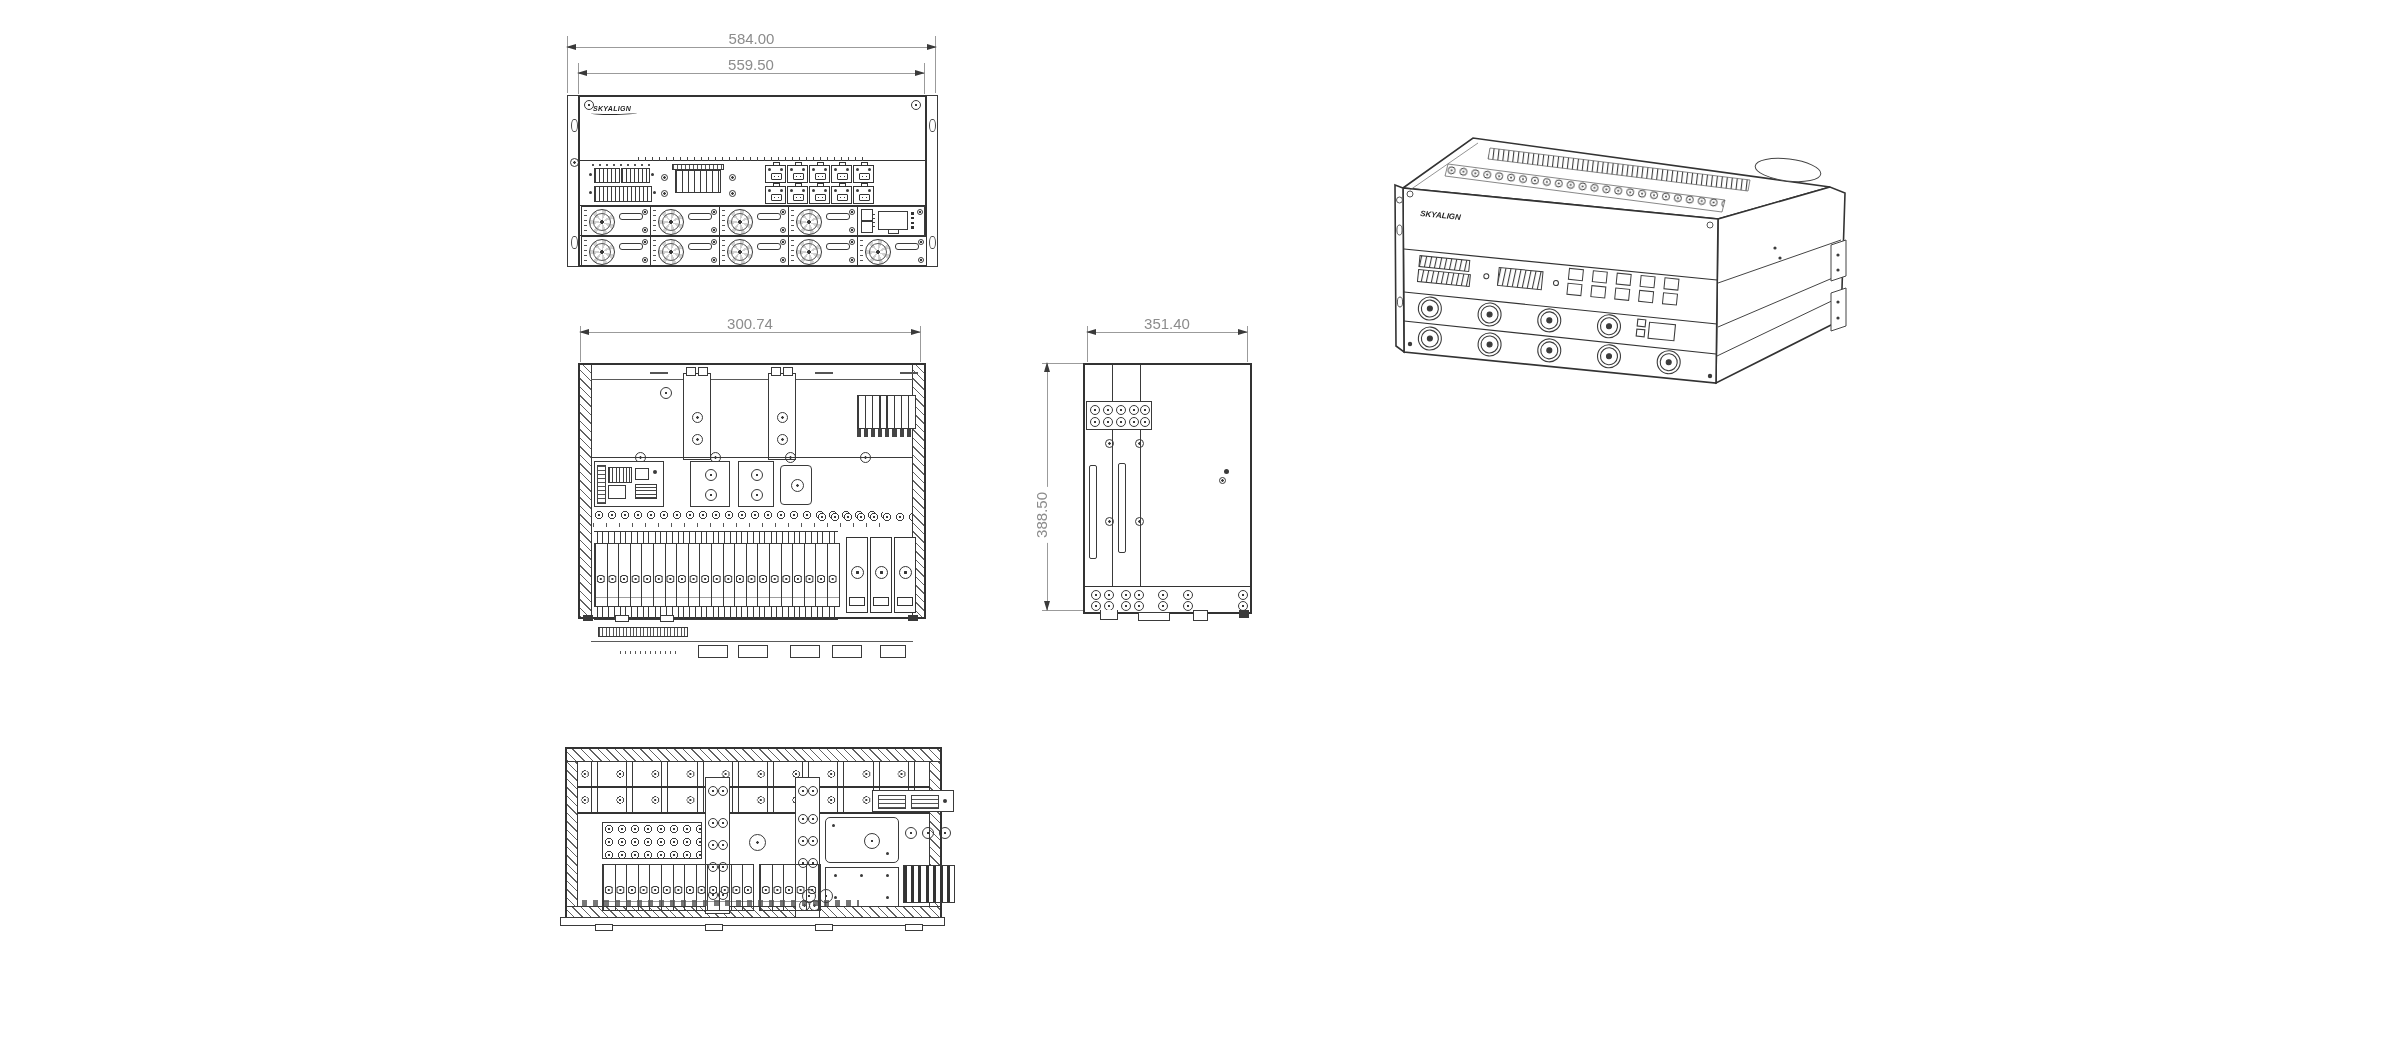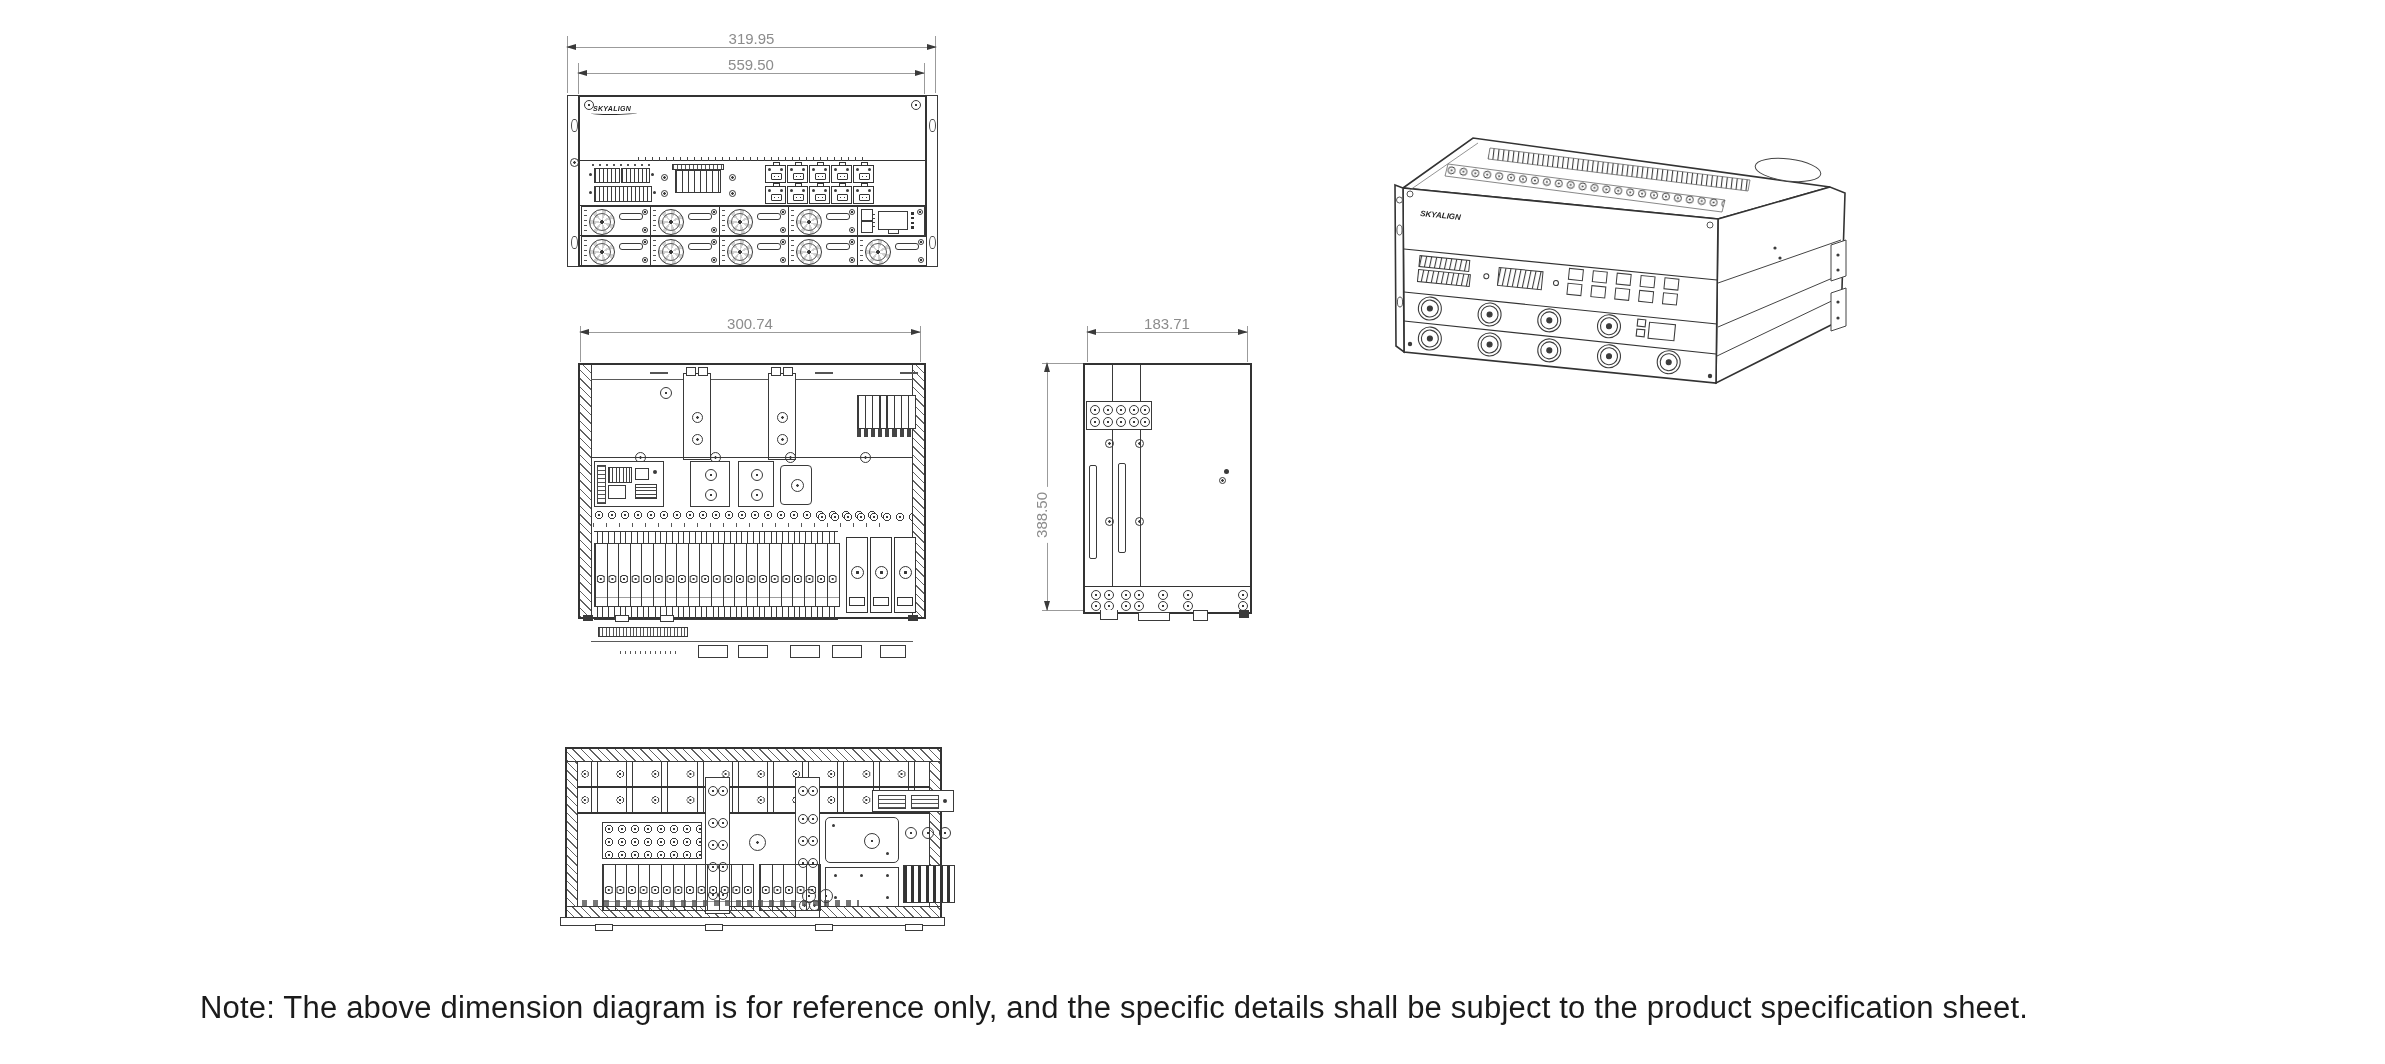--- a/index.html
+++ b/index.html
@@ -86,21 +86,21 @@
 
     <i class="xline" style="left:27px;top:16px;width:1px;height:57px;"></i>
     <i class="xline" style="left:395px;top:16px;width:1px;height:57px;"></i>
     <i class="xline" style="left:38px;top:43px;width:1px;height:31px;"></i>
     <i class="xline" style="left:384px;top:43px;width:1px;height:31px;"></i>
 
     <div class="dimh" style="left:27px;top:27px;width:369px;">
       <i class="ln"></i>
       <i class="aL"></i>
       <i class="aR"></i>
-      <span class="lb">319.95</span>
+      <span class="lb">584.00</span>
     </div>
 
     <div class="dimh" style="left:38px;top:53px;width:346px;">
       <i class="ln"></i>
       <i class="aL"></i>
       <i class="aR"></i>
       <span class="lb">559.50</span>
     </div>
 
     <div class="box" style="left:27px;top:75px;width:11px;height:170px;">
@@ -354,21 +354,21 @@
     <i class="box" style="left:120px;top:315px;width:12px;height:5px;"></i>
   </div>
 
   <div class="view" style="left:1000px;top:300px;width:310px;height:345px;">
     <i class="xline" style="left:87px;top:26px;width:1px;height:36px;"></i>
     <i class="xline" style="left:247px;top:26px;width:1px;height:36px;"></i>
     <div class="dimh" style="left:87px;top:32px;width:160px;">
       <i class="ln"></i>
       <i class="aL"></i>
       <i class="aR"></i>
-      <span class="lb">183.71</span>
+      <span class="lb">351.40</span>
     </div>
     <i class="xline" style="left:42px;top:63px;width:41px;height:1px;"></i>
     <i class="xline" style="left:42px;top:310px;width:41px;height:1px;"></i>
     <div class="dimv" style="left:47px;top:63px;height:247px;">
       <i class="ln"></i>
       <i class="aT"></i>
       <i class="aB"></i>
       <span class="lb">388.50</span>
     </div>
 
@@ -626,15 +626,14 @@
       <i class="scr" style="left:252px;bottom:16px;width:12px;height:12px;"></i>
     </div>
 
     <i class="box" style="left:20px;top:182px;width:383px;height:7px;"></i>
     <i class="box" style="left:55px;top:189px;width:16px;height:5px;"></i>
     <i class="box" style="left:165px;top:189px;width:16px;height:5px;"></i>
     <i class="box" style="left:275px;top:189px;width:16px;height:5px;"></i>
     <i class="box" style="left:365px;top:189px;width:16px;height:5px;"></i>
   </div>
 
-  <div class="note">Note: The above dimension diagram is for reference only, and the specific details shall be subject to the product specification sheet.</div>
 
 </div>
 
 </body></html>

